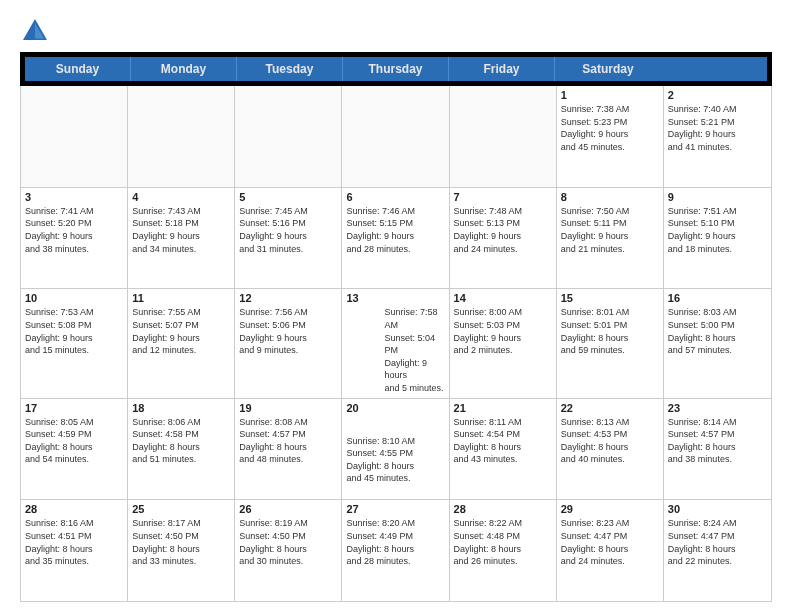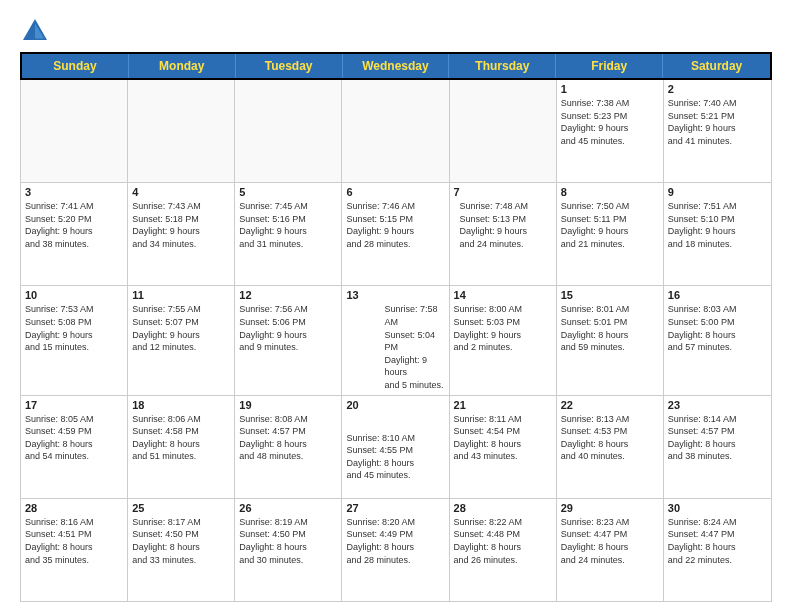--- a/index.html
+++ b/index.html
@@ -61,22 +61,22 @@
     }
     .calendar {
       flex: 1;
       display: flex;
       flex-direction: column;
     }
     .cal-header {
       display: grid;
       grid-template-columns: repeat(7, 1fr);
       background: #2a6db5;
-      color: #fde047;
-      border: 2px solid #000000;
+      color: #e5e5e5;
+      border: 5px solid #000000;
     }
     .cal-header-cell {
       padding: 5px 4px;
       font-size: 12px;
       font-weight: bold;
       text-align: center;
       border-right: 1px solid #4a8dd5;
     }
     .cal-header-cell:last-child { border-right: none; }
     .cal-body {
@@ -136,21 +136,20 @@
       <div class="month-title"></div>
       <div class="location"></div>
     </div>
   </div>
 
   <div class="calendar">
     <div class="cal-header">
     <div class="cal-header-cell">Sunday</div>
         <div class="cal-header-cell">Monday</div>
         <div class="cal-header-cell">Tuesday</div>
-        <div class="cal-header-cell">Wednesday</div>
         <div class="cal-header-cell">Thursday</div>
         <div class="cal-header-cell">Friday</div>
         <div class="cal-header-cell">Saturday</div>
       </div>
     <div class="cal-body">
     <div class="cal-row">
           <div class="cal-cell empty"></div>
           <div class="cal-cell empty"></div>
           <div class="cal-cell empty"></div>
           <div class="cal-cell empty"></div>
@@ -194,21 +193,21 @@
           </div>
           <div class="cal-cell">
             <div class="day-num">6</div>
             <div class="day-info" style="white-space: pre-line;">Sunrise: 7:46 AM
 Sunset: 5:15 PM
 Daylight: 9 hours
 and 28 minutes.</div>
           </div>
           <div class="cal-cell">
             <div class="day-num">7</div>
-            <div class="day-info" style="white-space: pre-line; margin-left: 6px;">Sunrise: 7:48 AM
+            <div class="day-info" style="white-space: pre-line;">Sunrise: 7:48 AM
 Sunset: 5:13 PM
 Daylight: 9 hours
 and 24 minutes.</div>
           </div>
           <div class="cal-cell">
             <div class="day-num">8</div>
             <div class="day-info" style="white-space: pre-line;">Sunrise: 7:50 AM
 Sunset: 5:11 PM
 Daylight: 9 hours
 and 21 minutes.</div>

